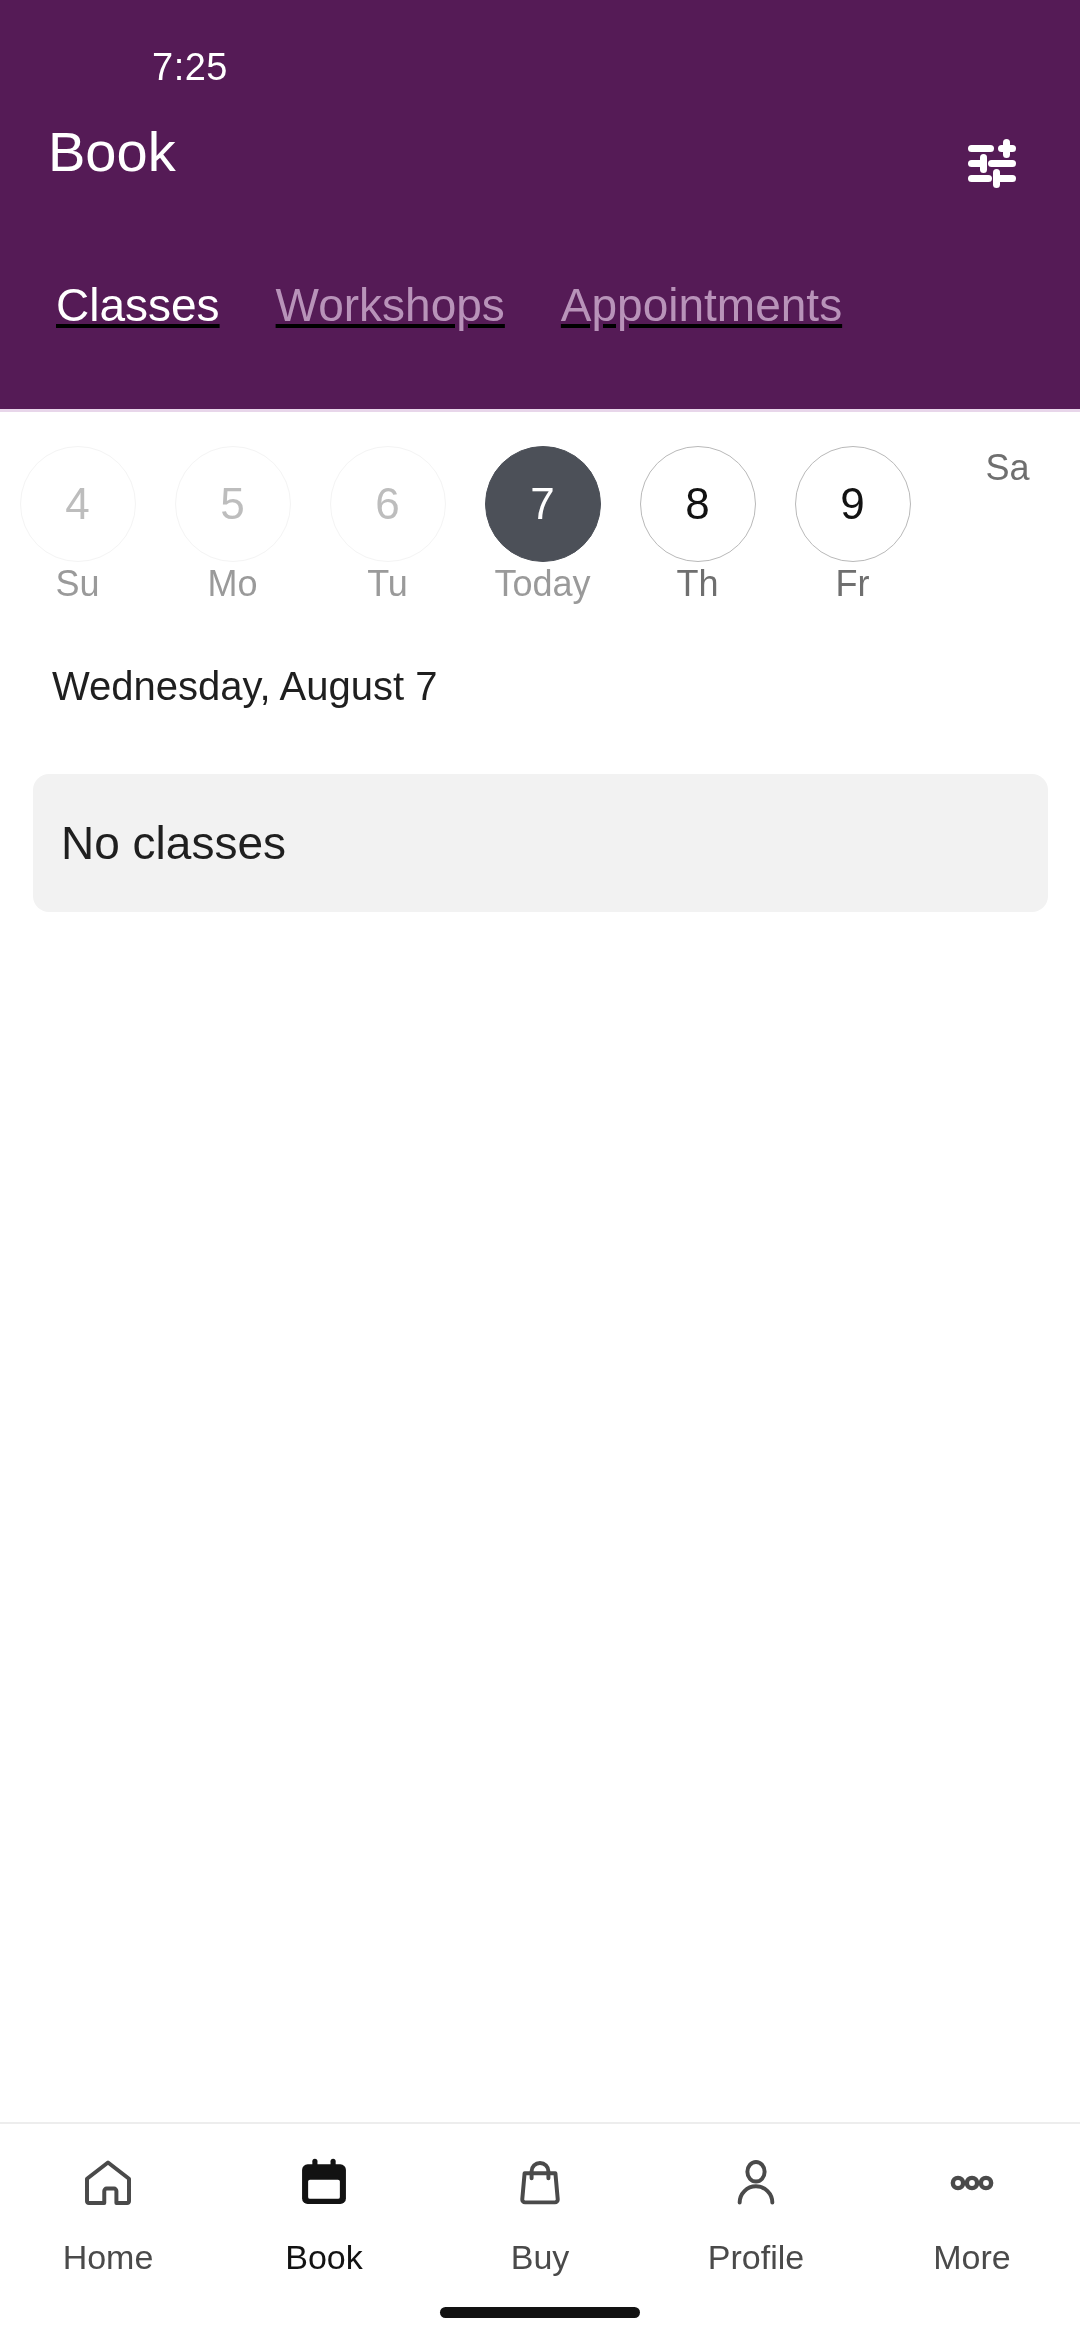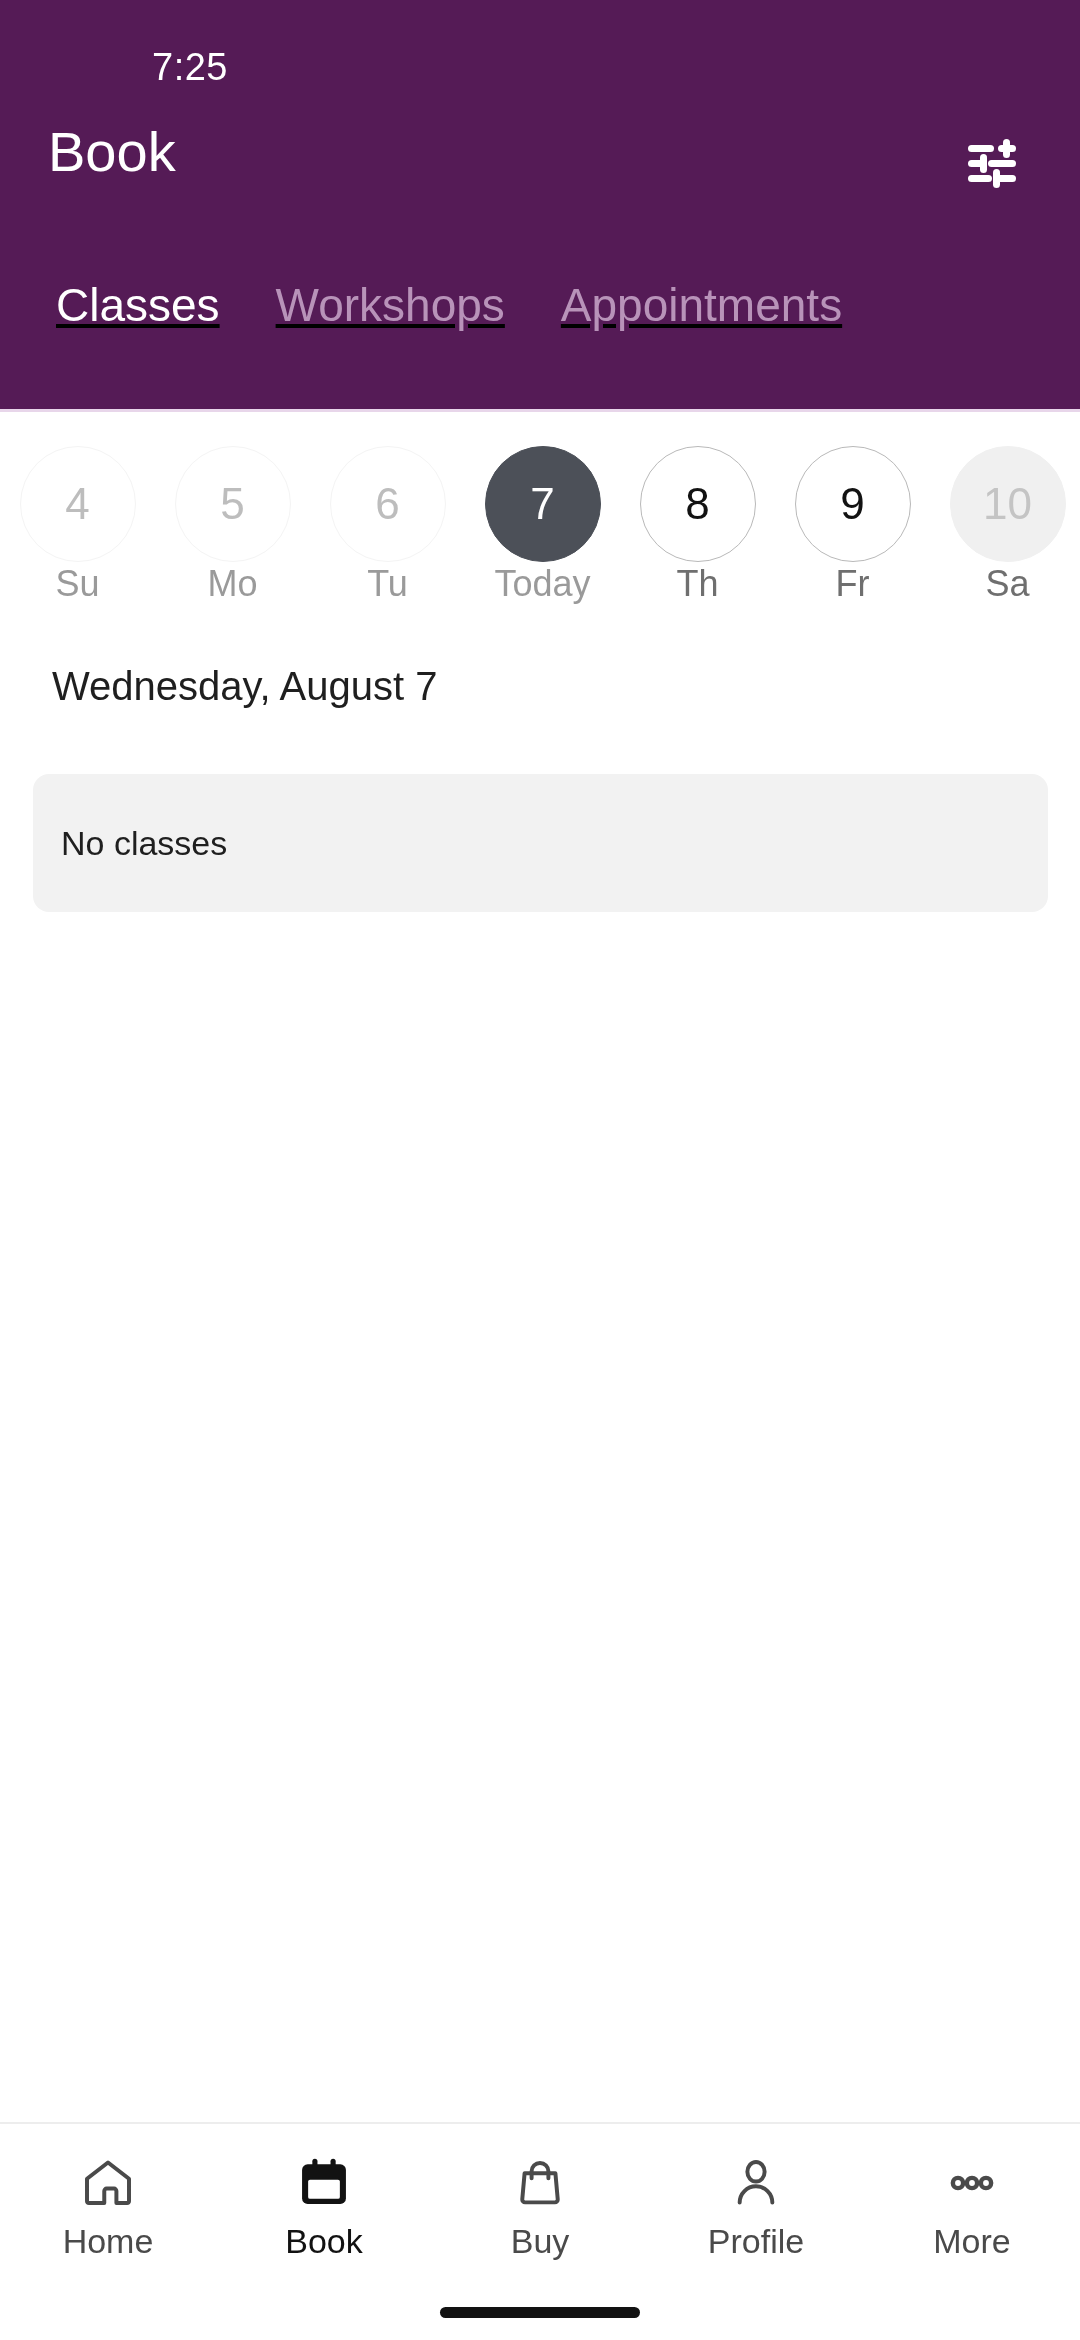--- a/index.html
+++ b/index.html
@@ -155,21 +155,21 @@
     margin: 68px 32px 0 33px;
     background: #F2F2F2;
     border-radius: 16px;
     height: 138px;
     display: flex;
     align-items: center;
     padding-left: 28px;
     box-sizing: border-box;
   }
   .empty-card-text {
-    font-size: 34px;
+    font-size: 46px;
     line-height: 1;
     color: #1F1F1F;
   }
 
   
   .bottom-nav {
     position: absolute;
     left: 0;
     bottom: 0;
     width: 100%;
@@ -188,21 +188,21 @@
     box-sizing: border-box;
   }
   .nav-icon {
     height: 62px;
     display: flex;
     align-items: center;
     justify-content: center;
   }
   .nav-icon svg { display: block; }
   .nav-label {
-    margin-top: 10px;
+    margin-top: 26px;
     font-size: 34px;
     line-height: 1;
     color: #4A4A4A;
   }
   .nav-item.active .nav-label { color: #121212; }
   .home-indicator {
     position: absolute;
     left: 50%;
     transform: translateX(-50%);
     bottom: 22px;
@@ -278,21 +278,20 @@
     <div class="date-circle future">8</div>
     <div class="date-label strong">Th</div>
   </div>
 
   <div class="date-cell">
     <div class="date-circle future">9</div>
     <div class="date-label strong">Fr</div>
   </div>
 
   <div class="date-cell">
-    <div class="date-circle muted-fill">10</div>
     <div class="date-label strong">Sa</div>
   </div>
 </div>
 
 <div class="day-heading">Wednesday, August 7</div>
 
 <div class="empty-card">
   <div class="empty-card-text">No classes</div>
 </div>
 

